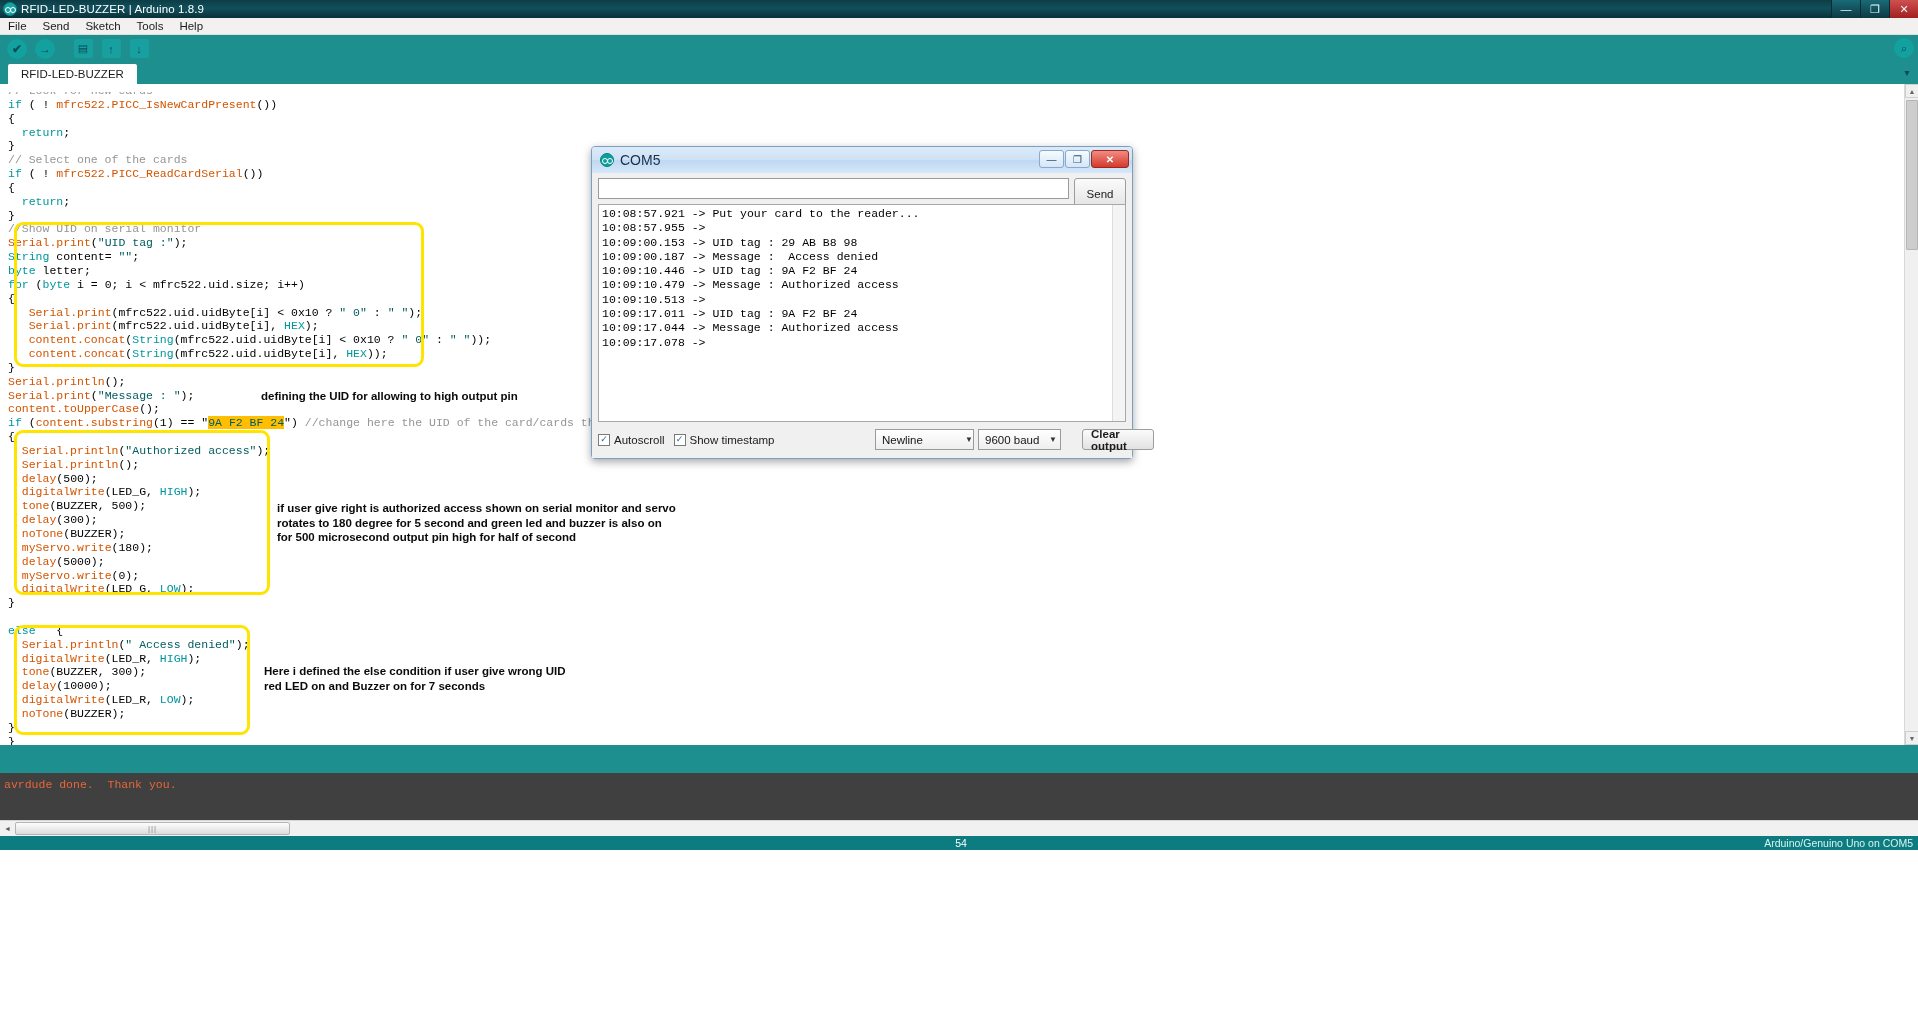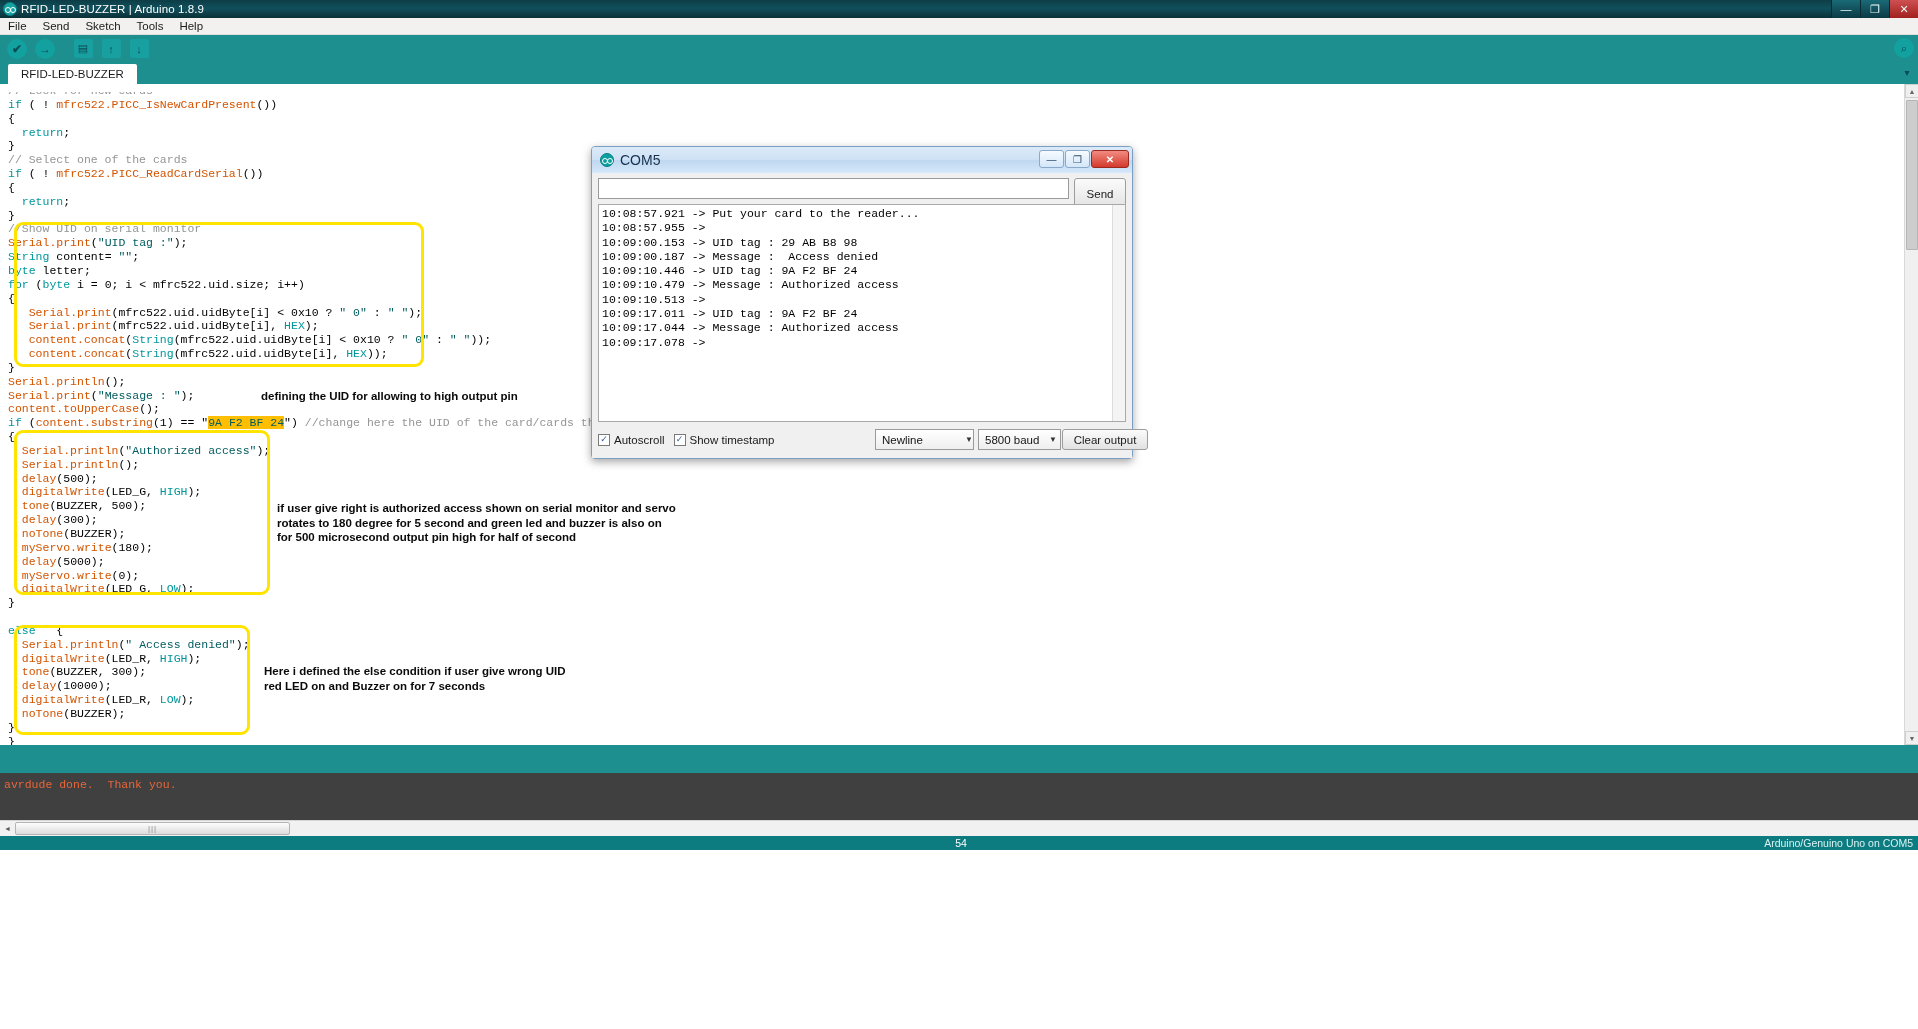--- a/index.html
+++ b/index.html
@@ -421,24 +421,24 @@
         </div>
         <div class="s-check">
           <span class="cbox">✓</span>
           <span>Show timestamp</span>
         </div>
         <div class="s-select" style="position:absolute; left:277px; width:99px;gap:36px;">
           <span>Newline</span>
           <span class="cav">▼</span>
         </div>
         <div class="s-select" style="position:absolute; left:380px; width:83px;">
-          <span>5800 baud</span>
+          <span>9600 baud</span>
           <span class="cav">▼</span>
         </div>
-        <div class="s-clear" style="position:absolute; left:464px; width:86px;">Clear output</div>
+        <div class="s-clear" style="position:absolute; left:484px; width:72px;font-weight:bold;">Clear output</div>
       </div>
     </div>
   </div>
 
   <div class="statusbar"></div>
 
   <div class="console">avrdude done.  Thank you.</div>
 
   <div class="hscrollwrap">
     <div class="hs-left">◄</div>

